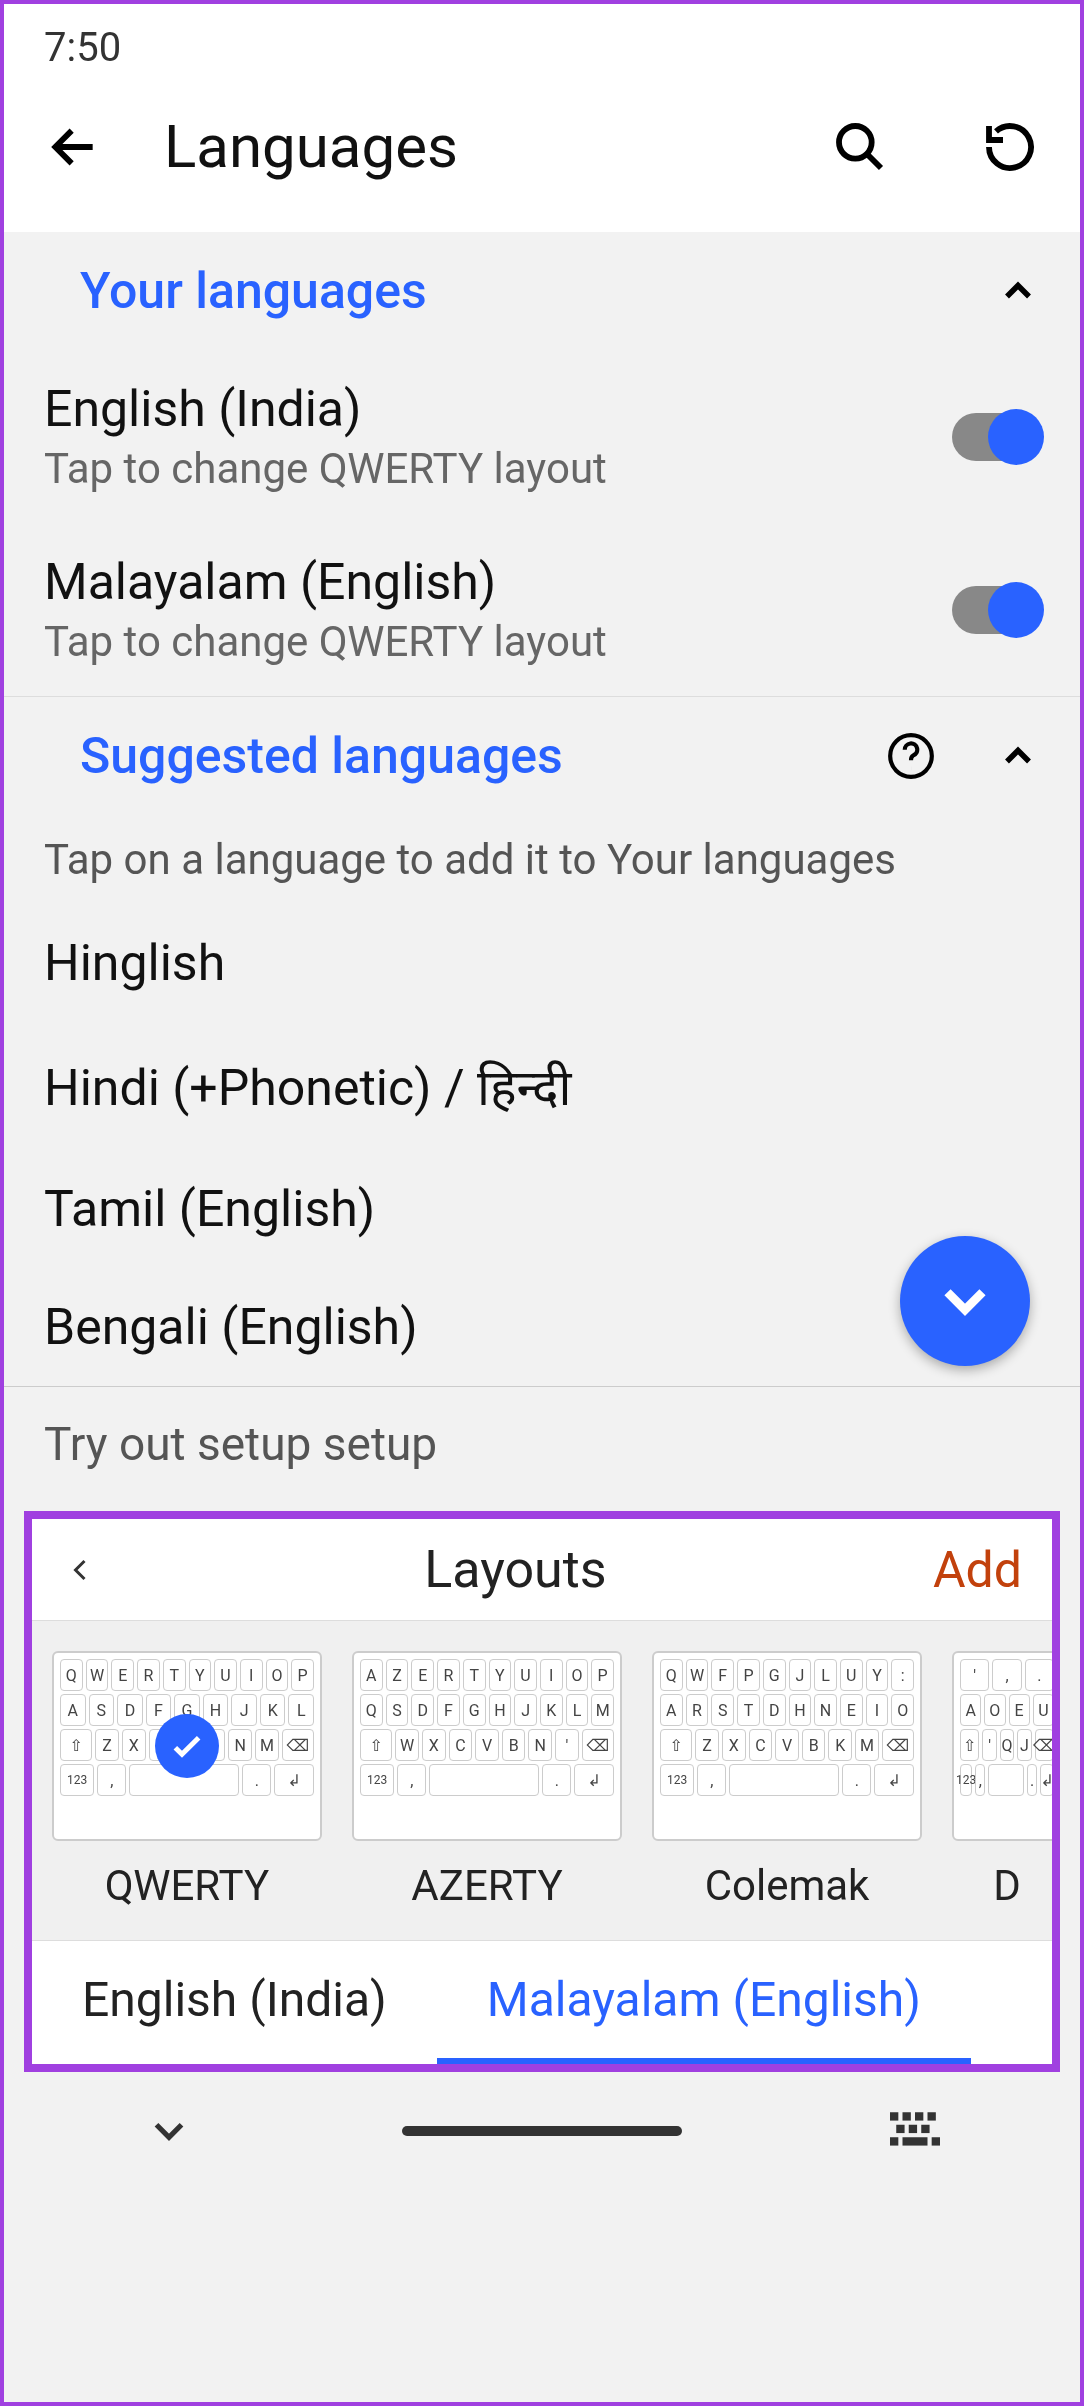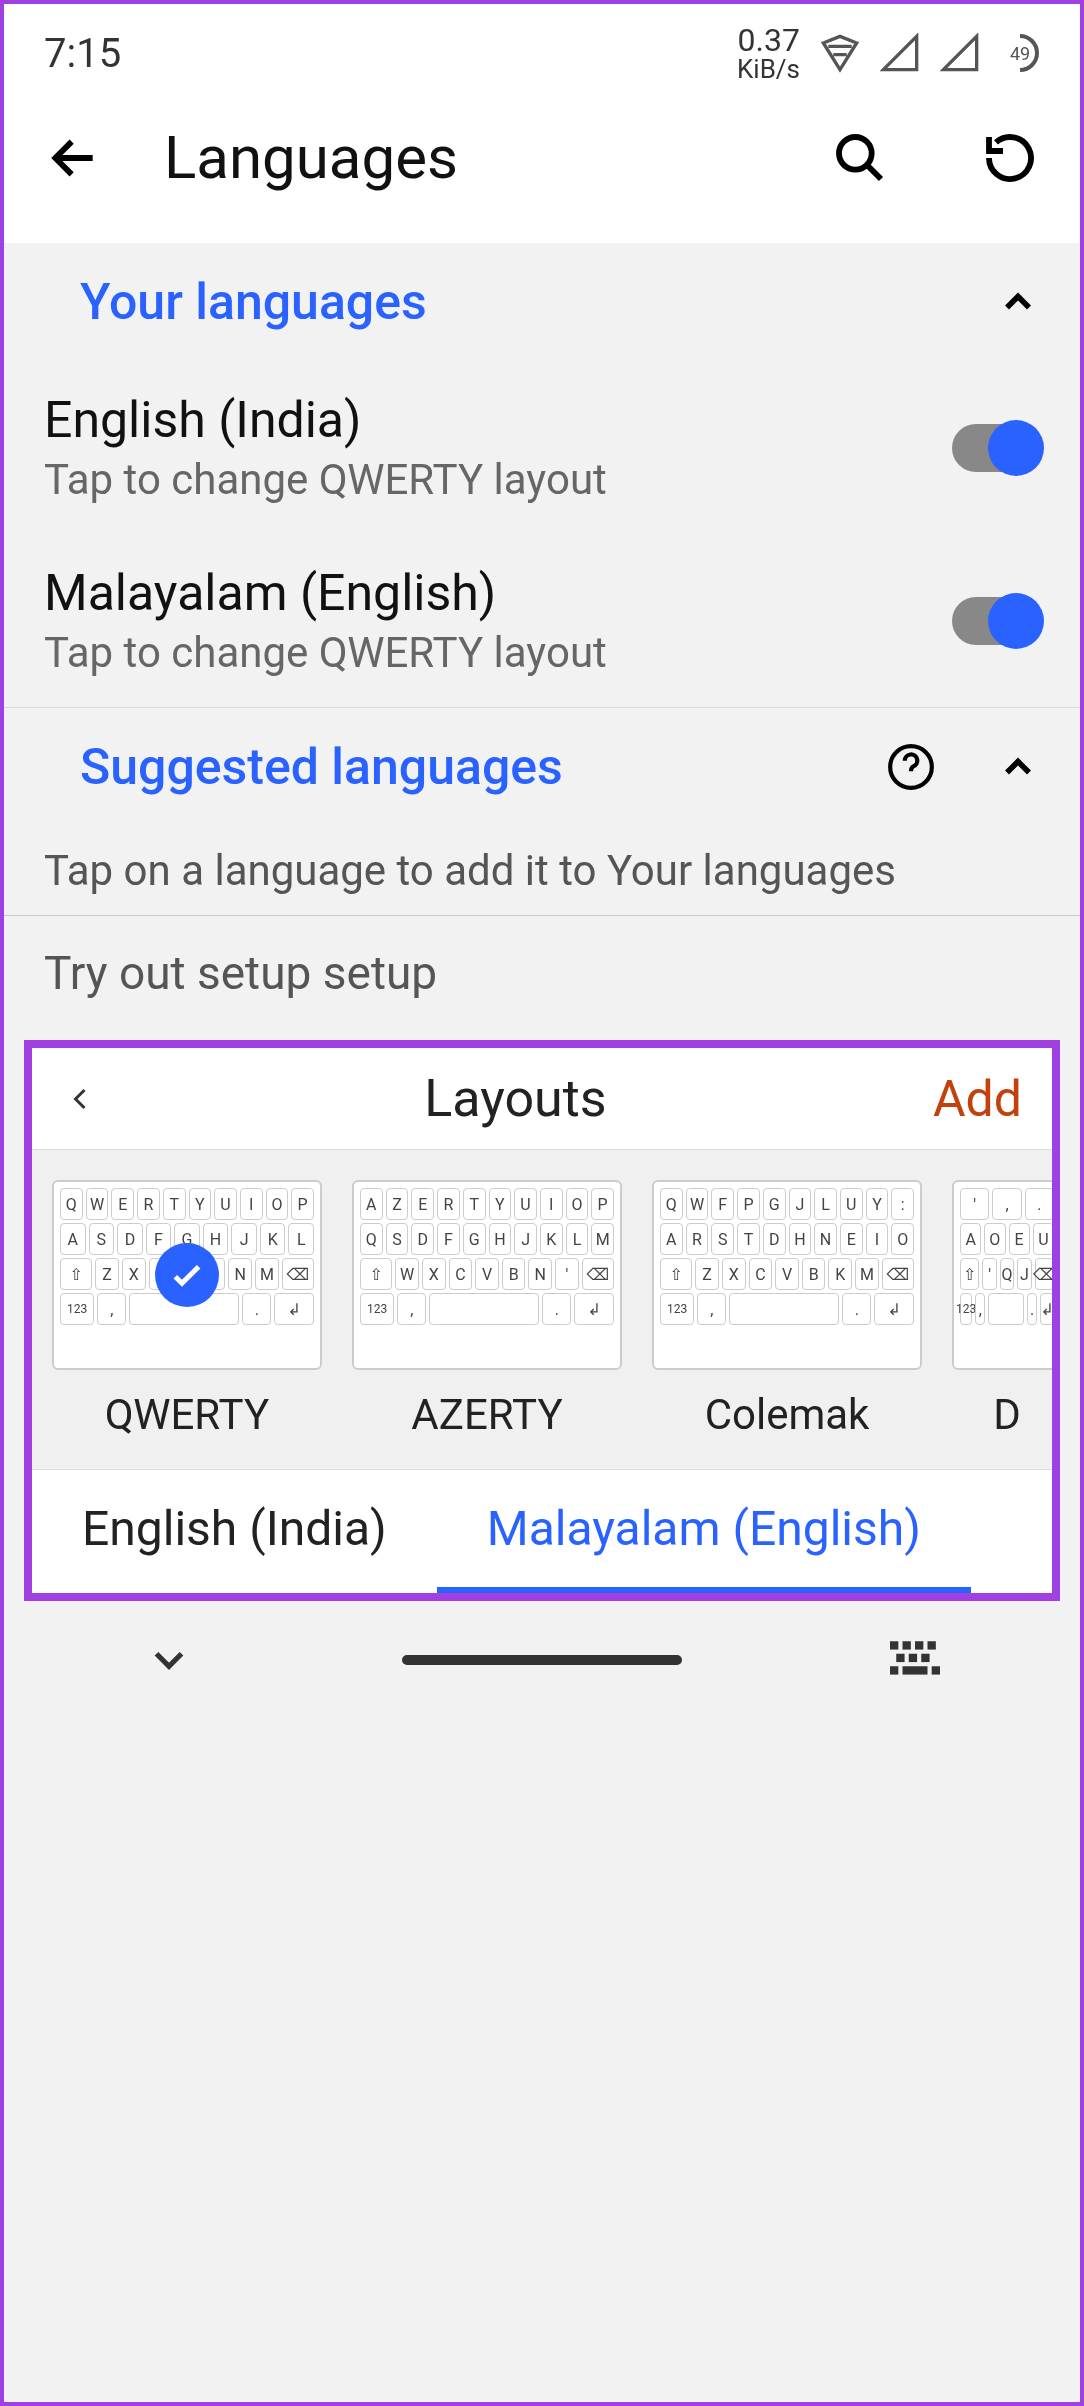--- a/index.html
+++ b/index.html
@@ -104,48 +104,21 @@
     display: flex; justify-content: space-between; align-items: center;
     padding: 30px 140px;
   }
   .nav-pill { width: 280px; height: 10px; background: #333; border-radius: 5px; }
   svg { display:block; }
 </style>
 </head>
 <body>
 
 <div class="status-bar">
-  <span>7:15</span>
-  <div class="status-right">
-    <div class="kibs">
-      <div class="num">0.37</div>
-      <div>KiB/s</div>
-    </div>
-    <span>
-      <svg width="40" height="40" viewBox="0 0 24 24" fill="none" stroke="#555" stroke-width="2">
-          <path d="M12 2 L22 6 L12 22 L2 6 Z M5 8 H19 M8 13 H16"></path>
-        </svg>
-    </span>
-    <span>
-      <svg width="40" height="40" viewBox="0 0 24 24" fill="none" stroke="#555" stroke-width="2">
-          <path d="M2 22 L22 2 L22 22 Z"></path>
-        </svg>
-    </span>
-    <span>
-      <svg width="40" height="40" viewBox="0 0 24 24" fill="none" stroke="#555" stroke-width="2">
-          <path d="M2 22 L22 2 L22 22 Z"></path>
-        </svg>
-    </span>
-    <span style="position:relative;width:40px;height:40px;">
-      <svg width="40" height="40" viewBox="0 0 40 40">
-          <circle cx="20" cy="20" r="17" fill="none" stroke="#555" stroke-width="4" stroke-dasharray="53 54" transform="rotate(-90 20 20)"></circle>
-        </svg>
-      <span style="position:absolute;left:0;top:0;width:40px;height:40px;display:flex;align-items:center;justify-content:center;font-size:18px;color:#555;">49</span>
-    </span>
-  </div>
+  <span>7:50</span>
 </div>
 
 <div class="app-bar">
   <div class="icon-btn">
     <svg width="56" height="56" viewBox="0 0 24 24" fill="none" stroke="#000" stroke-width="2.5">
         <path d="M20 12H4 M11 5l-7 7 7 7"></path>
       </svg>
   </div>
   <div class="title">Languages</div>
   <div class="icon-btn">
@@ -203,20 +176,33 @@
         </svg>
     </span>
     <span style="margin-left:40px;">
       <svg width="44" height="44" viewBox="0 0 24 24" fill="none" stroke="#000" stroke-width="3">
           <path d="M6 15l6-6 6 6"></path>
         </svg>
     </span>
   </div>
   <div class="hint">Tap on a language to add it to Your languages</div>
 
+  <div class="fab-wrap">
+    <div id="suggested-list">
+        <div class="suggested-item">Hinglish</div>
+        <div class="suggested-item">Hindi (+Phonetic) / हिन्दी</div>
+        <div class="suggested-item">Tamil (English)</div>
+        <div class="suggested-item">Bengali (English)</div>
+      </div>
+    <div class="fab" style="right:50px; bottom:20px;">
+      <svg width="70" height="70" viewBox="0 0 24 24" fill="none" stroke="#fff" stroke-width="3">
+          <path d="M6 9l6 6 6-6"></path>
+        </svg>
+    </div>
+  </div>
 
   <div class="tryout">Try out setup setup</div>
 
   <div class="layouts-panel">
     <div class="layouts-header">
       <span>
         <svg width="36" height="36" viewBox="0 0 24 24" fill="none" stroke="#333" stroke-width="2">
             <path d="M15 18l-6-6 6-6"></path>
           </svg>
       </span>

